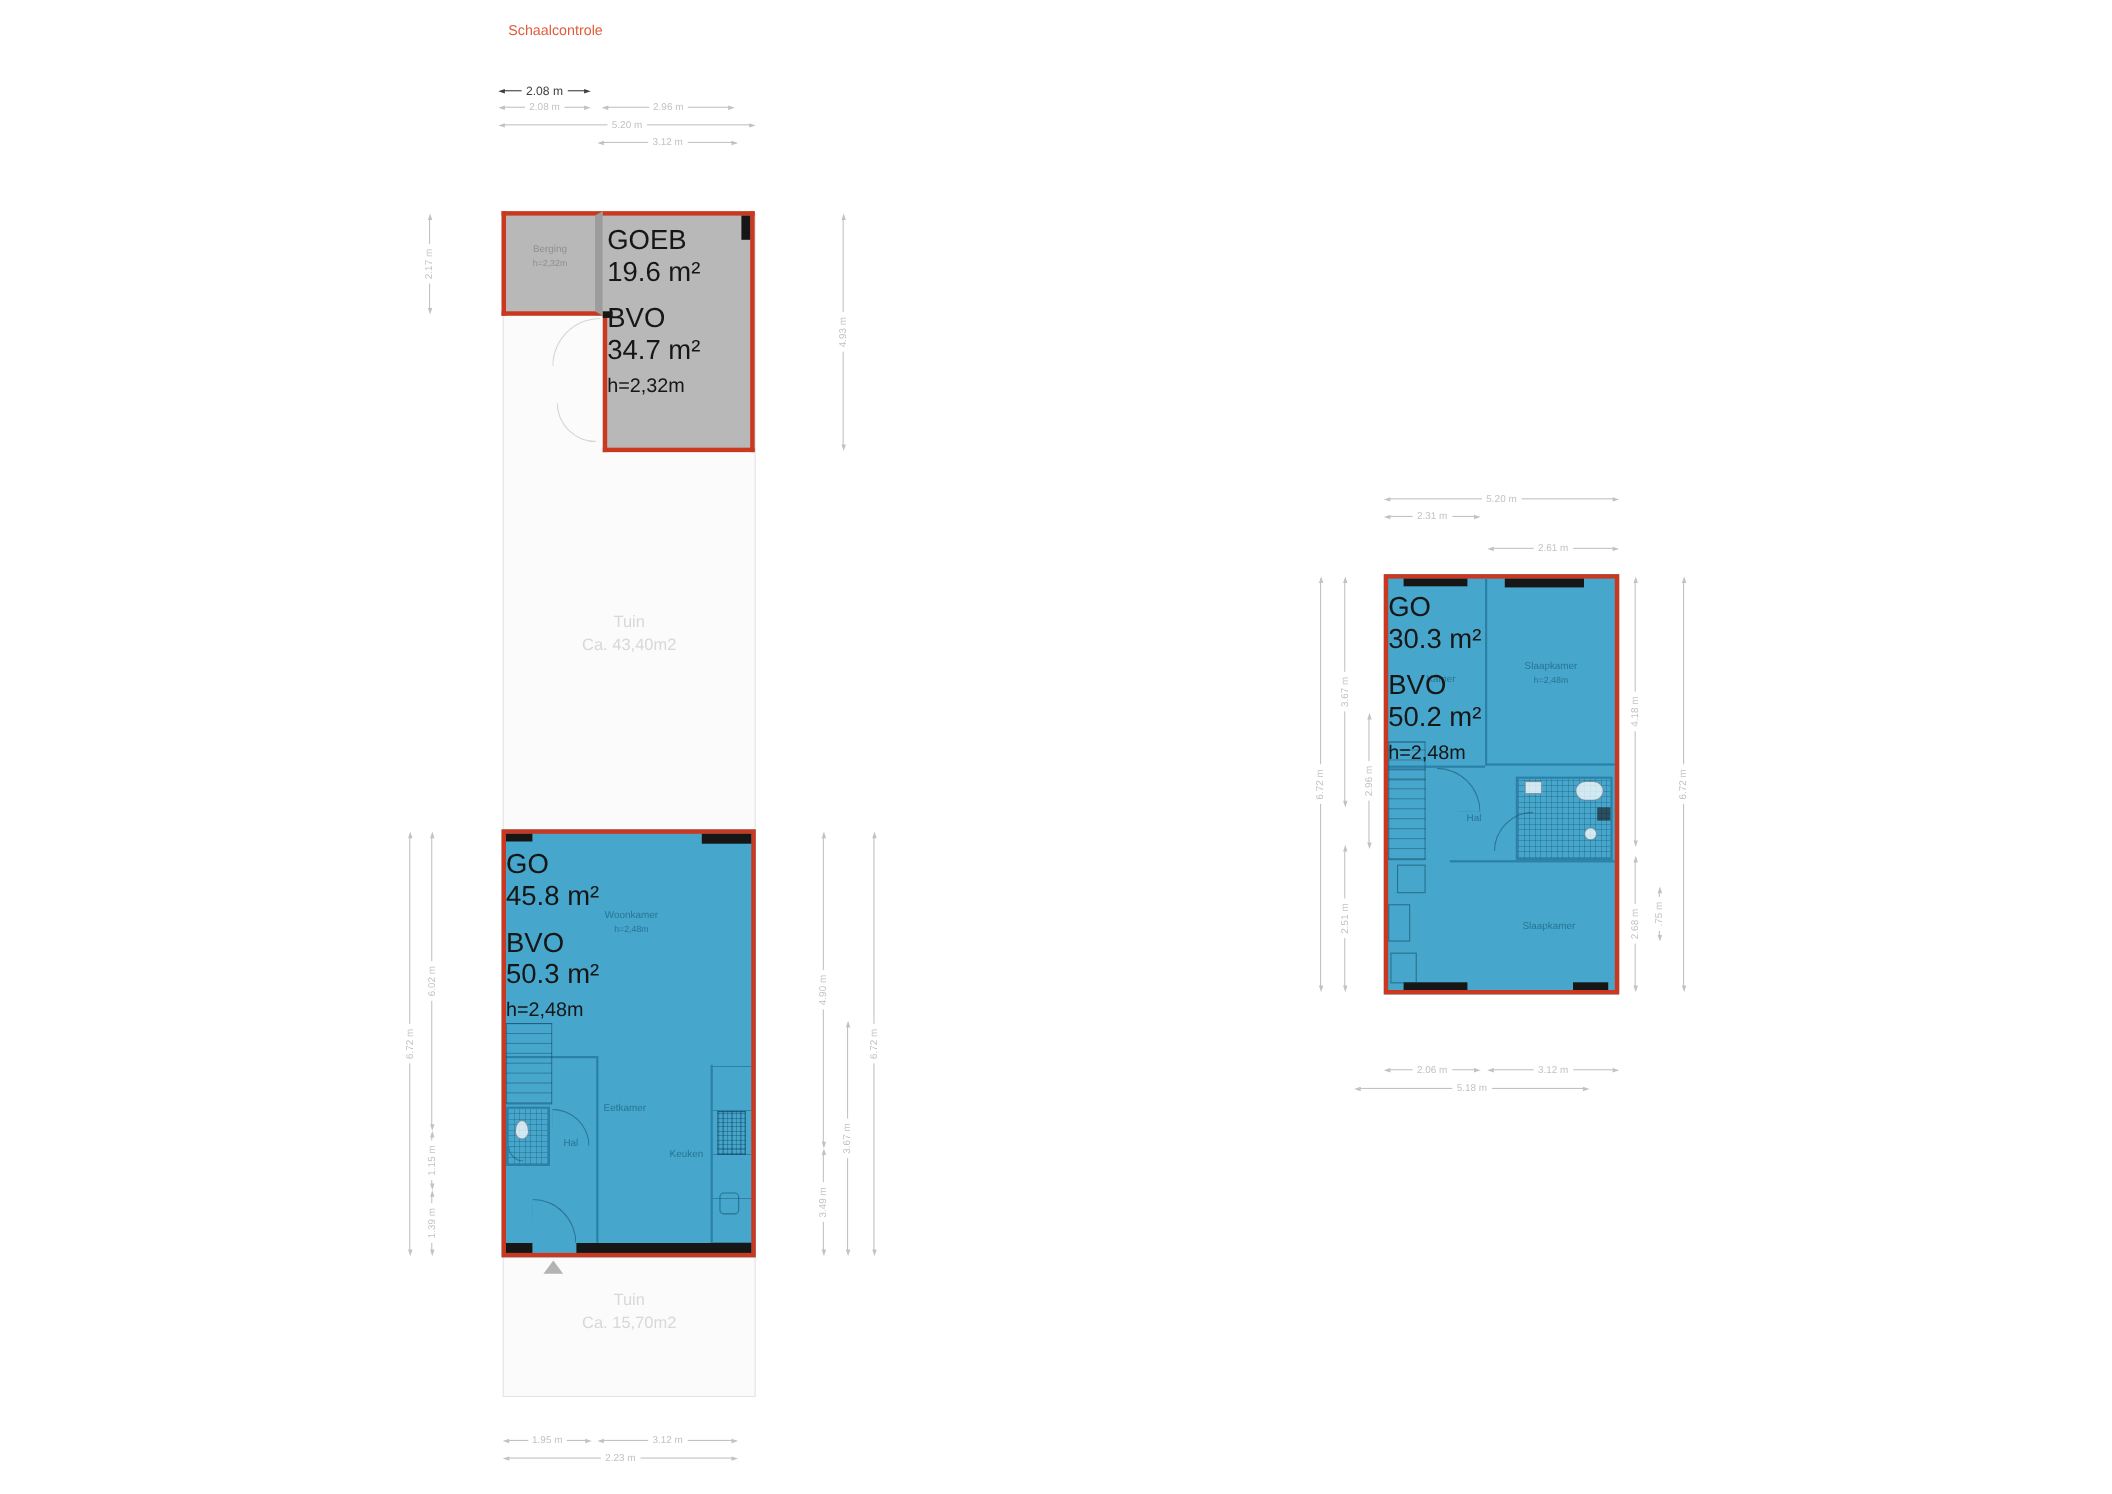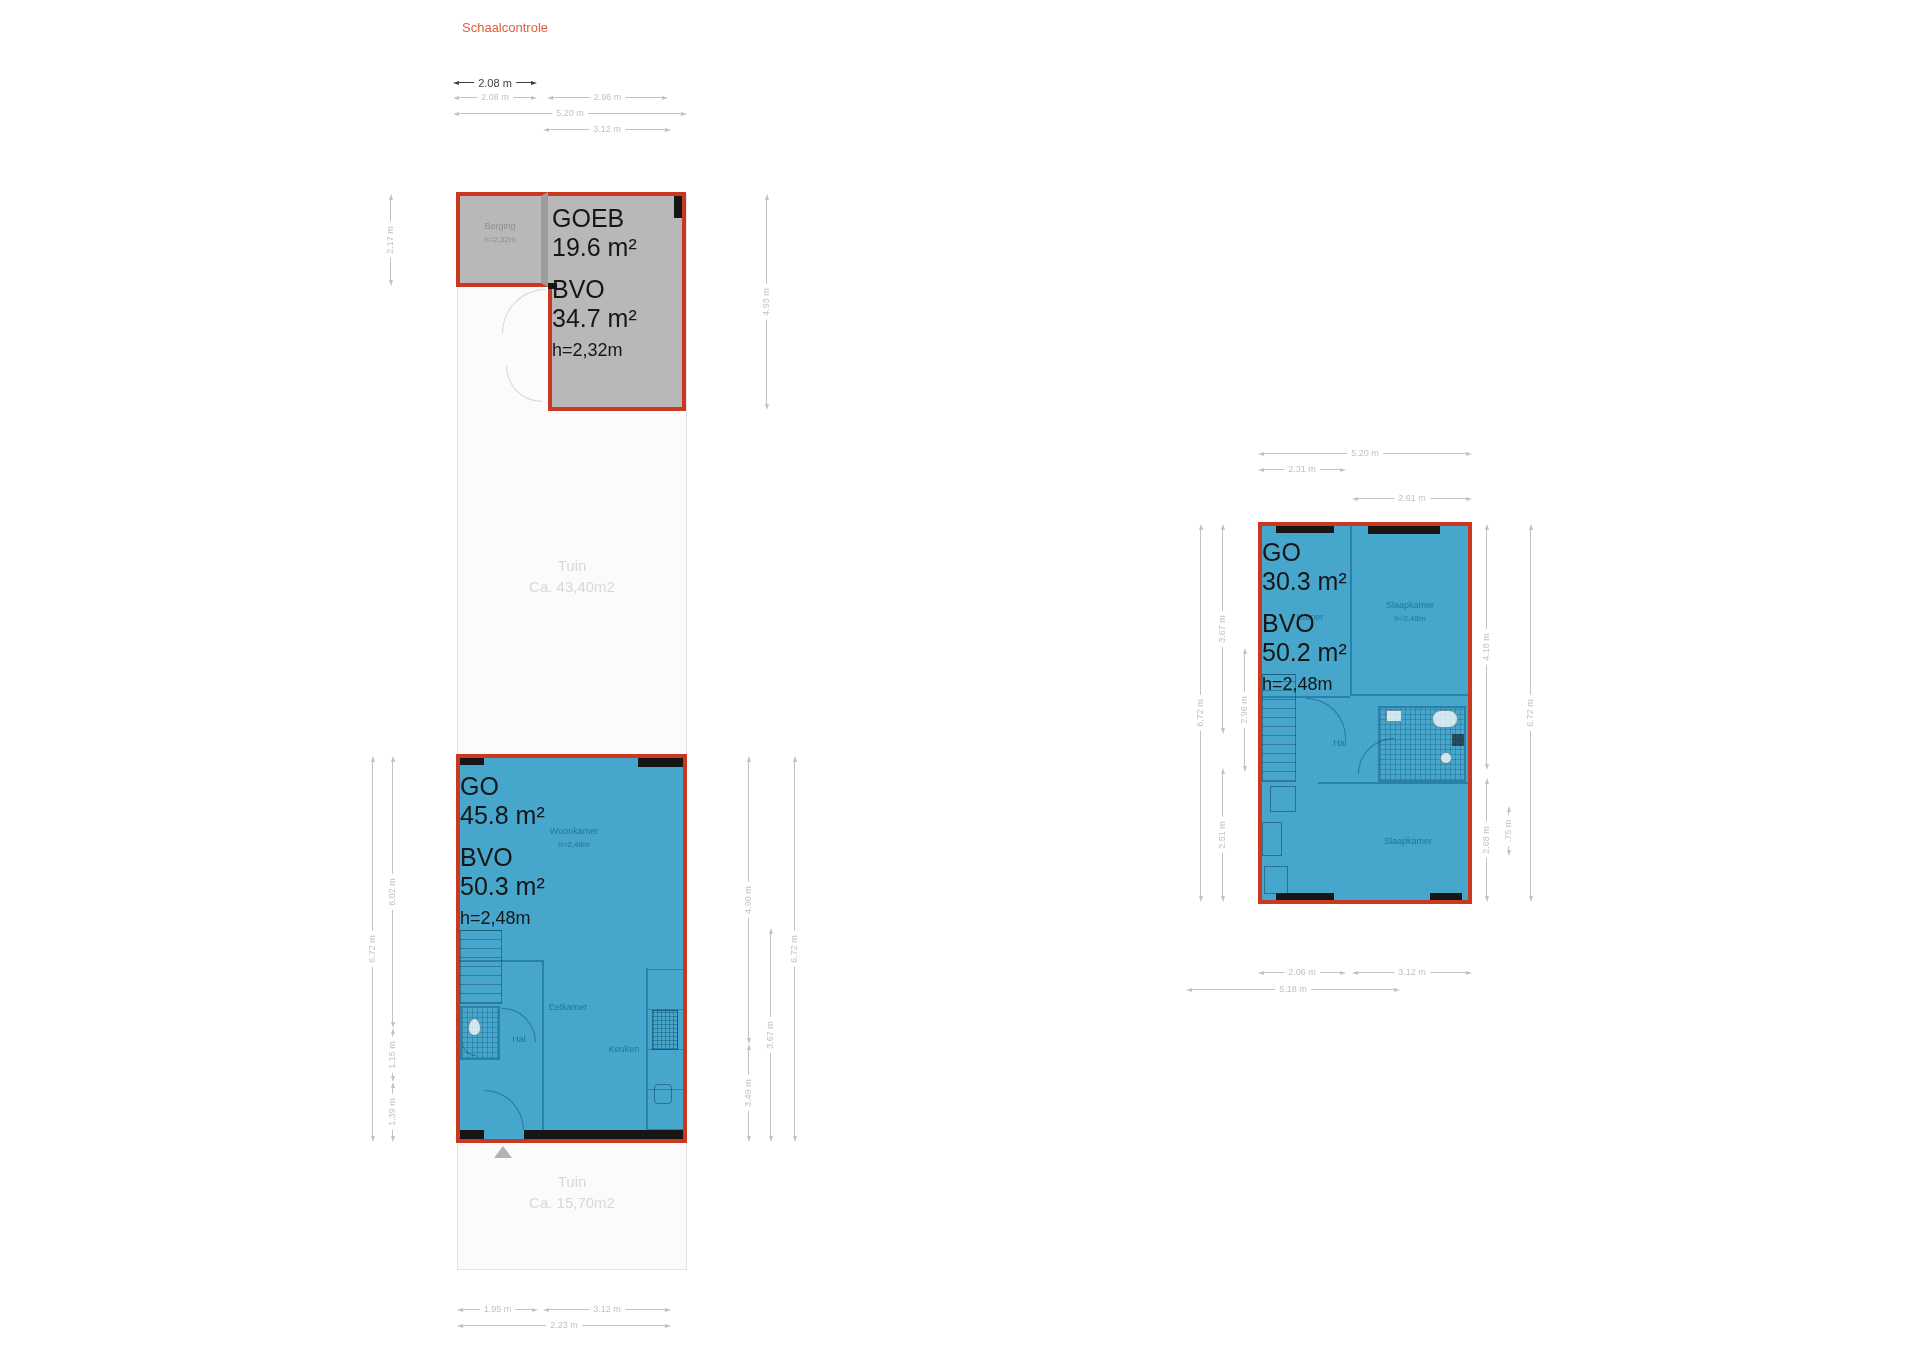--- a/index.html
+++ b/index.html
@@ -323,18 +323,18 @@
     </div>
 
   <div class="hdim" style="left:1258px;top:968px;width:88px;">
       <i class="l"></i>
       <span class="t">2.06 m</span>
     </div>
   <div class="hdim" style="left:1352px;top:968px;width:120px;">
       <i class="l"></i>
       <span class="t">3.12 m</span>
     </div>
-  <div class="hdim" style="left:1186px;top:985px;width:214px;">
+  <div class="hdim" style="left:1231px;top:985px;width:214px;">
       <i class="l"></i>
       <span class="t">5.18 m</span>
     </div>
 
 </div>
 
 </body></html>

